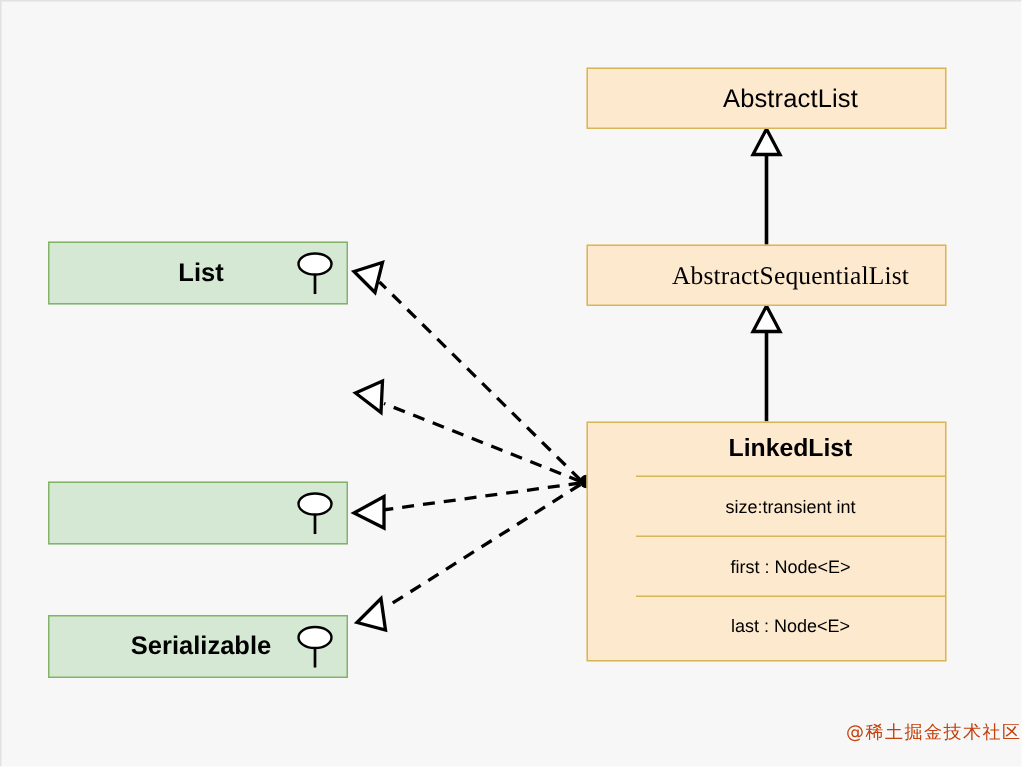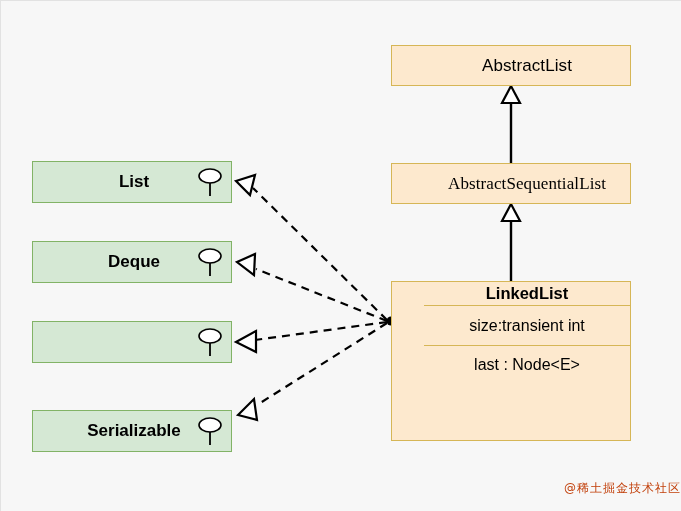--- a/index.html
+++ b/index.html
@@ -52,21 +52,21 @@
   }
   .node-title.plain { font-weight: normal; font-size: 17px; }
 
   .class-box { display: flex; flex-direction: column; }
   .class-row {
     box-sizing: border-box;
     display: flex;
     align-items: center;
     justify-content: center;
     color: #000;
-    font-size: 16px;
+    font-size: 12px;
     border-bottom: 1px solid #d6b656;
   }
   .class-row:last-child { border-bottom: none; }
   .class-row.header { font-weight: bold; font-size: 16.5px; }
 
   .iface-inner {
     position: relative;
     width: 100%;
     height: 100%;
     display: flex;
@@ -141,44 +141,36 @@
 
   <div class="node" style="left:390px; top:44px; width:240px; height:41px;">
     <div class="node-title plain">AbstractList</div>
   </div>
 
   <div class="node" style="left:390px; top:162px; width:240px; height:41px;font-family:Liberation Serif, serif;">
     <div class="node-title plain">AbstractSequentialList</div>
   </div>
 
   <div class="node class-box" style="left:390px; top:280px; width:240px; height:160px;">
-    <div class="class-row header" style="height:24px;">LinkedList</div>
+    <div class="class-row header" style="height:36px;">LinkedList</div>
     <div class="class-row" style="height:40px;">size:transient int</div>
+    <div class="class-row" style="height:40px;">first : Node&lt;E&gt;</div>
     <div class="class-row" style="height:38px;">last : Node&lt;E&gt;</div>
   </div>
 
   <div class="node iface" style="left:31px; top:160px; width:200px; height:42px;">
     <div class="iface-inner">
       <span class="iface-label">List</span>
       <svg class="lollipop" viewBox="0 0 26 32">
         <ellipse cx="13" cy="10" rx="11" ry="7" fill="#ffffff" stroke="#000" stroke-width="1.6"></ellipse>
         <line x1="13" y1="17" x2="13" y2="30" stroke="#000" stroke-width="1.8"></line>
       </svg>
     </div>
   </div>
 
-  <div class="node iface" style="left:31px; top:240px; width:200px; height:42px;">
-    <div class="iface-inner">
-      <span class="iface-label">Deque</span>
-      <svg class="lollipop" viewBox="0 0 26 32">
-        <ellipse cx="13" cy="10" rx="11" ry="7" fill="#ffffff" stroke="#000" stroke-width="1.6"></ellipse>
-        <line x1="13" y1="17" x2="13" y2="30" stroke="#000" stroke-width="1.8"></line>
-      </svg>
-    </div>
-  </div>
 
   <div class="node iface" style="left:31px; top:320px; width:200px; height:42px;">
     <div class="iface-inner">
       <svg class="lollipop" viewBox="0 0 26 32">
         <ellipse cx="13" cy="10" rx="11" ry="7" fill="#ffffff" stroke="#000" stroke-width="1.6"></ellipse>
         <line x1="13" y1="17" x2="13" y2="30" stroke="#000" stroke-width="1.8"></line>
       </svg>
     </div>
   </div>
 

